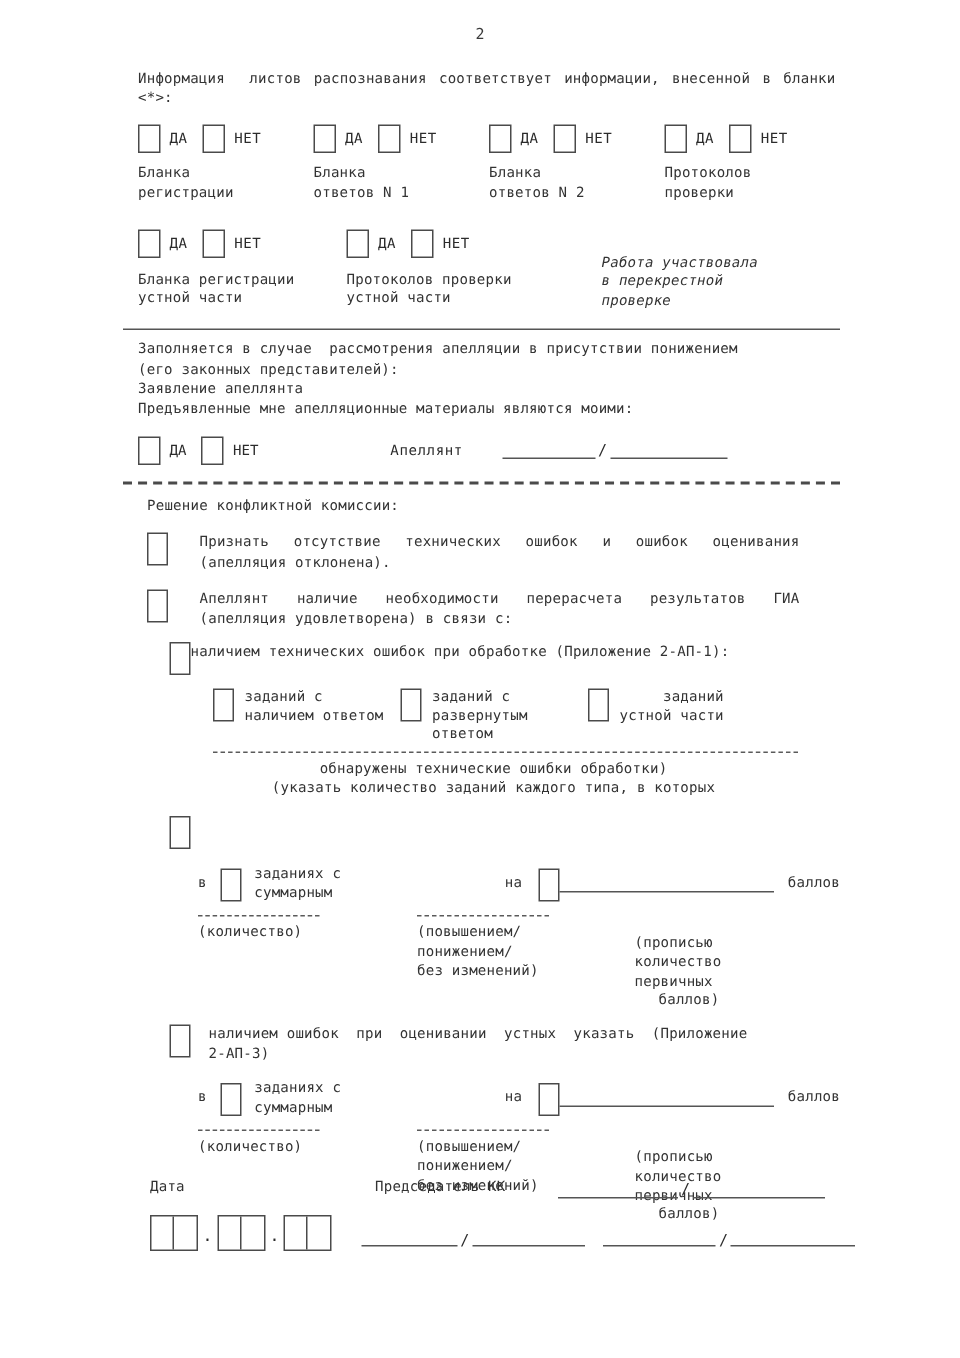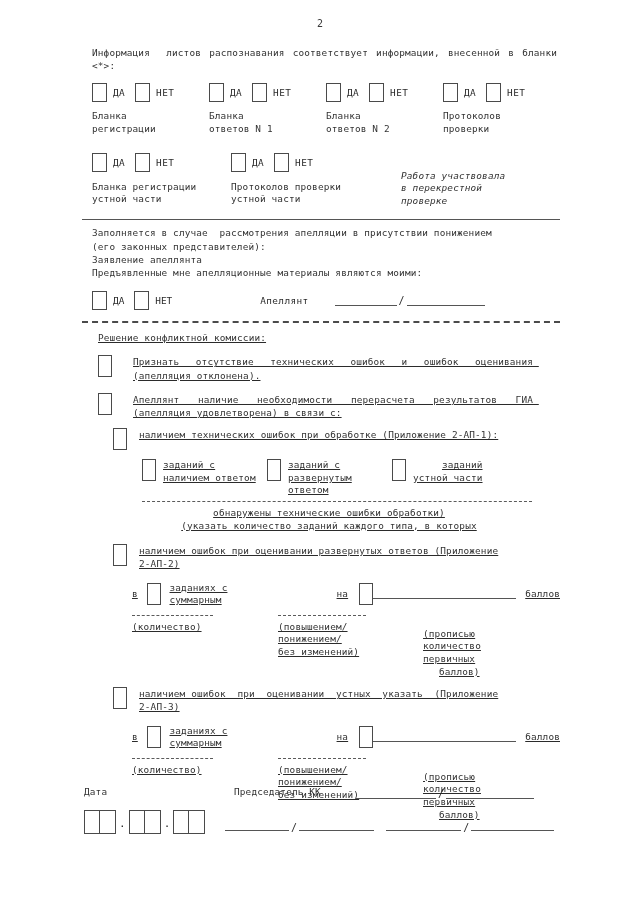--- a/index.html
+++ b/index.html
@@ -231,36 +231,36 @@
         <span class="sigline" style="width:62px; margin-left:26px;"></span>
         <span class="slash">/</span>
         <span class="sigline" style="width:78px;"></span>
       </div>
     </div>
 
     <div style="margin-top:11px; margin-left:-10px; width:478px;">
       <div class="dash-rule"></div>
     </div>
 
-    <div style="margin-top:8px;text-decoration:underline;">
+    <div style="margin-top:8px;">
       <div class="ln" style="margin-left:6px;">Решение конфликтной комиссии:</div>
 
       <div class="row" style="margin-top:11px;">
         <span class="cb tall" style="margin-left:6px; flex:0 0 auto;"></span>
         <div class="ln just" style="width:400px; margin-left:21px;">Признать  отсутствие  технических  ошибок  и  ошибок  оценивания (апелляция отклонена).</div>
       </div>
 
       <div class="row" style="margin-top:11px;">
         <span class="cb tall" style="margin-left:6px; flex:0 0 auto;"></span>
         <div class="ln just" style="width:400px; margin-left:21px;">Апеллянт  наличие  необходимости  перерасчета  результатов  ГИА (апелляция удовлетворена) в связи с:</div>
       </div>
 
       <div class="row" style="margin-top:9px;">
         <span class="cb tall" style="margin-left:21px; flex:0 0 auto;"></span>
-        <div class="ln" style="width:380px; margin-left:12px;">наличием технических ошибок при обработке (Приложение 2-АП-1):</div>
+        <div class="ln" style="width:380px; ">наличием технических ошибок при обработке (Приложение 2-АП-1):</div>
       </div>
 
       <div class="row" style="margin-top:9px; margin-left:50px;">
         <div class="row" style="width:125px;">
           <span class="cb tall" style="flex:0 0 auto;"></span>
           <div class="capt" style="margin-left:7px;">
             <div>заданий с</div>
             <div>наличием ответом</div>
           </div>
         </div>
@@ -284,24 +284,20 @@
       <div style="margin-left:50px; width:390px; margin-top:4px;">
         <div class="dash-thin"></div>
       </div>
       <div class="capt" style="text-align:center; margin-left:42px; width:390px; margin-top:5px;">
         <div>обнаружены технические ошибки обработки)</div>
         <div>(указать количество заданий каждого типа, в которых</div>
       </div>
 
       <div class="row" style="margin-top:12px;">
         <span class="cb tall" style="margin-left:21px; flex:0 0 auto;"></span>
-        <div style="width:390px; margin-left:12px;">
-          <div class="ln just" style="width:388px;">наличием ошибок при оценивании развернутых ответов (Приложение</div>
-          <div class="ln">2-АП-2)</div>
-        </div>
       </div>
 
       <div class="row" style="margin-top:11px; margin-left:40px; align-items:center;">
         <span class="capt">в</span>
         <span class="cb tall" style="margin-left:9px;"></span>
         <span class="capt" style="margin-left:9px;">заданиях с суммарным</span>
         <span class="capt" style="margin-left:54px;">на</span>
         <span class="cb tall" style="margin-left:11px;"></span>
         <span class="sigline" style="width:147px;"></span>
         <span class="capt" style="margin-left:9px;">баллов</span>
@@ -366,21 +362,21 @@
             <div>(прописью</div>
             <div>количество</div>
             <div>первичных</div>
             <div style="margin-left:16px;">баллов)</div>
           </div>
         </div>
       </div>
     </div>
   </div>
 
-  <div style="position:absolute; left:84px; top:786px; width:470px;">
+  <div style="position:absolute; left:100px; top:786px; width:470px;">
 
     <div class="row" style="align-items:flex-end;">
       <span class="capt" style="width:150px;">Дата</span>
       <span class="capt" style="width:122px;">Председатель КК</span>
       <span class="sigline" style="width:80px;"></span>
       <span class="slash">/</span>
       <span class="sigline" style="width:88px;"></span>
     </div>
 
     <div class="row" style="align-items:flex-end; margin-top:11px;">

